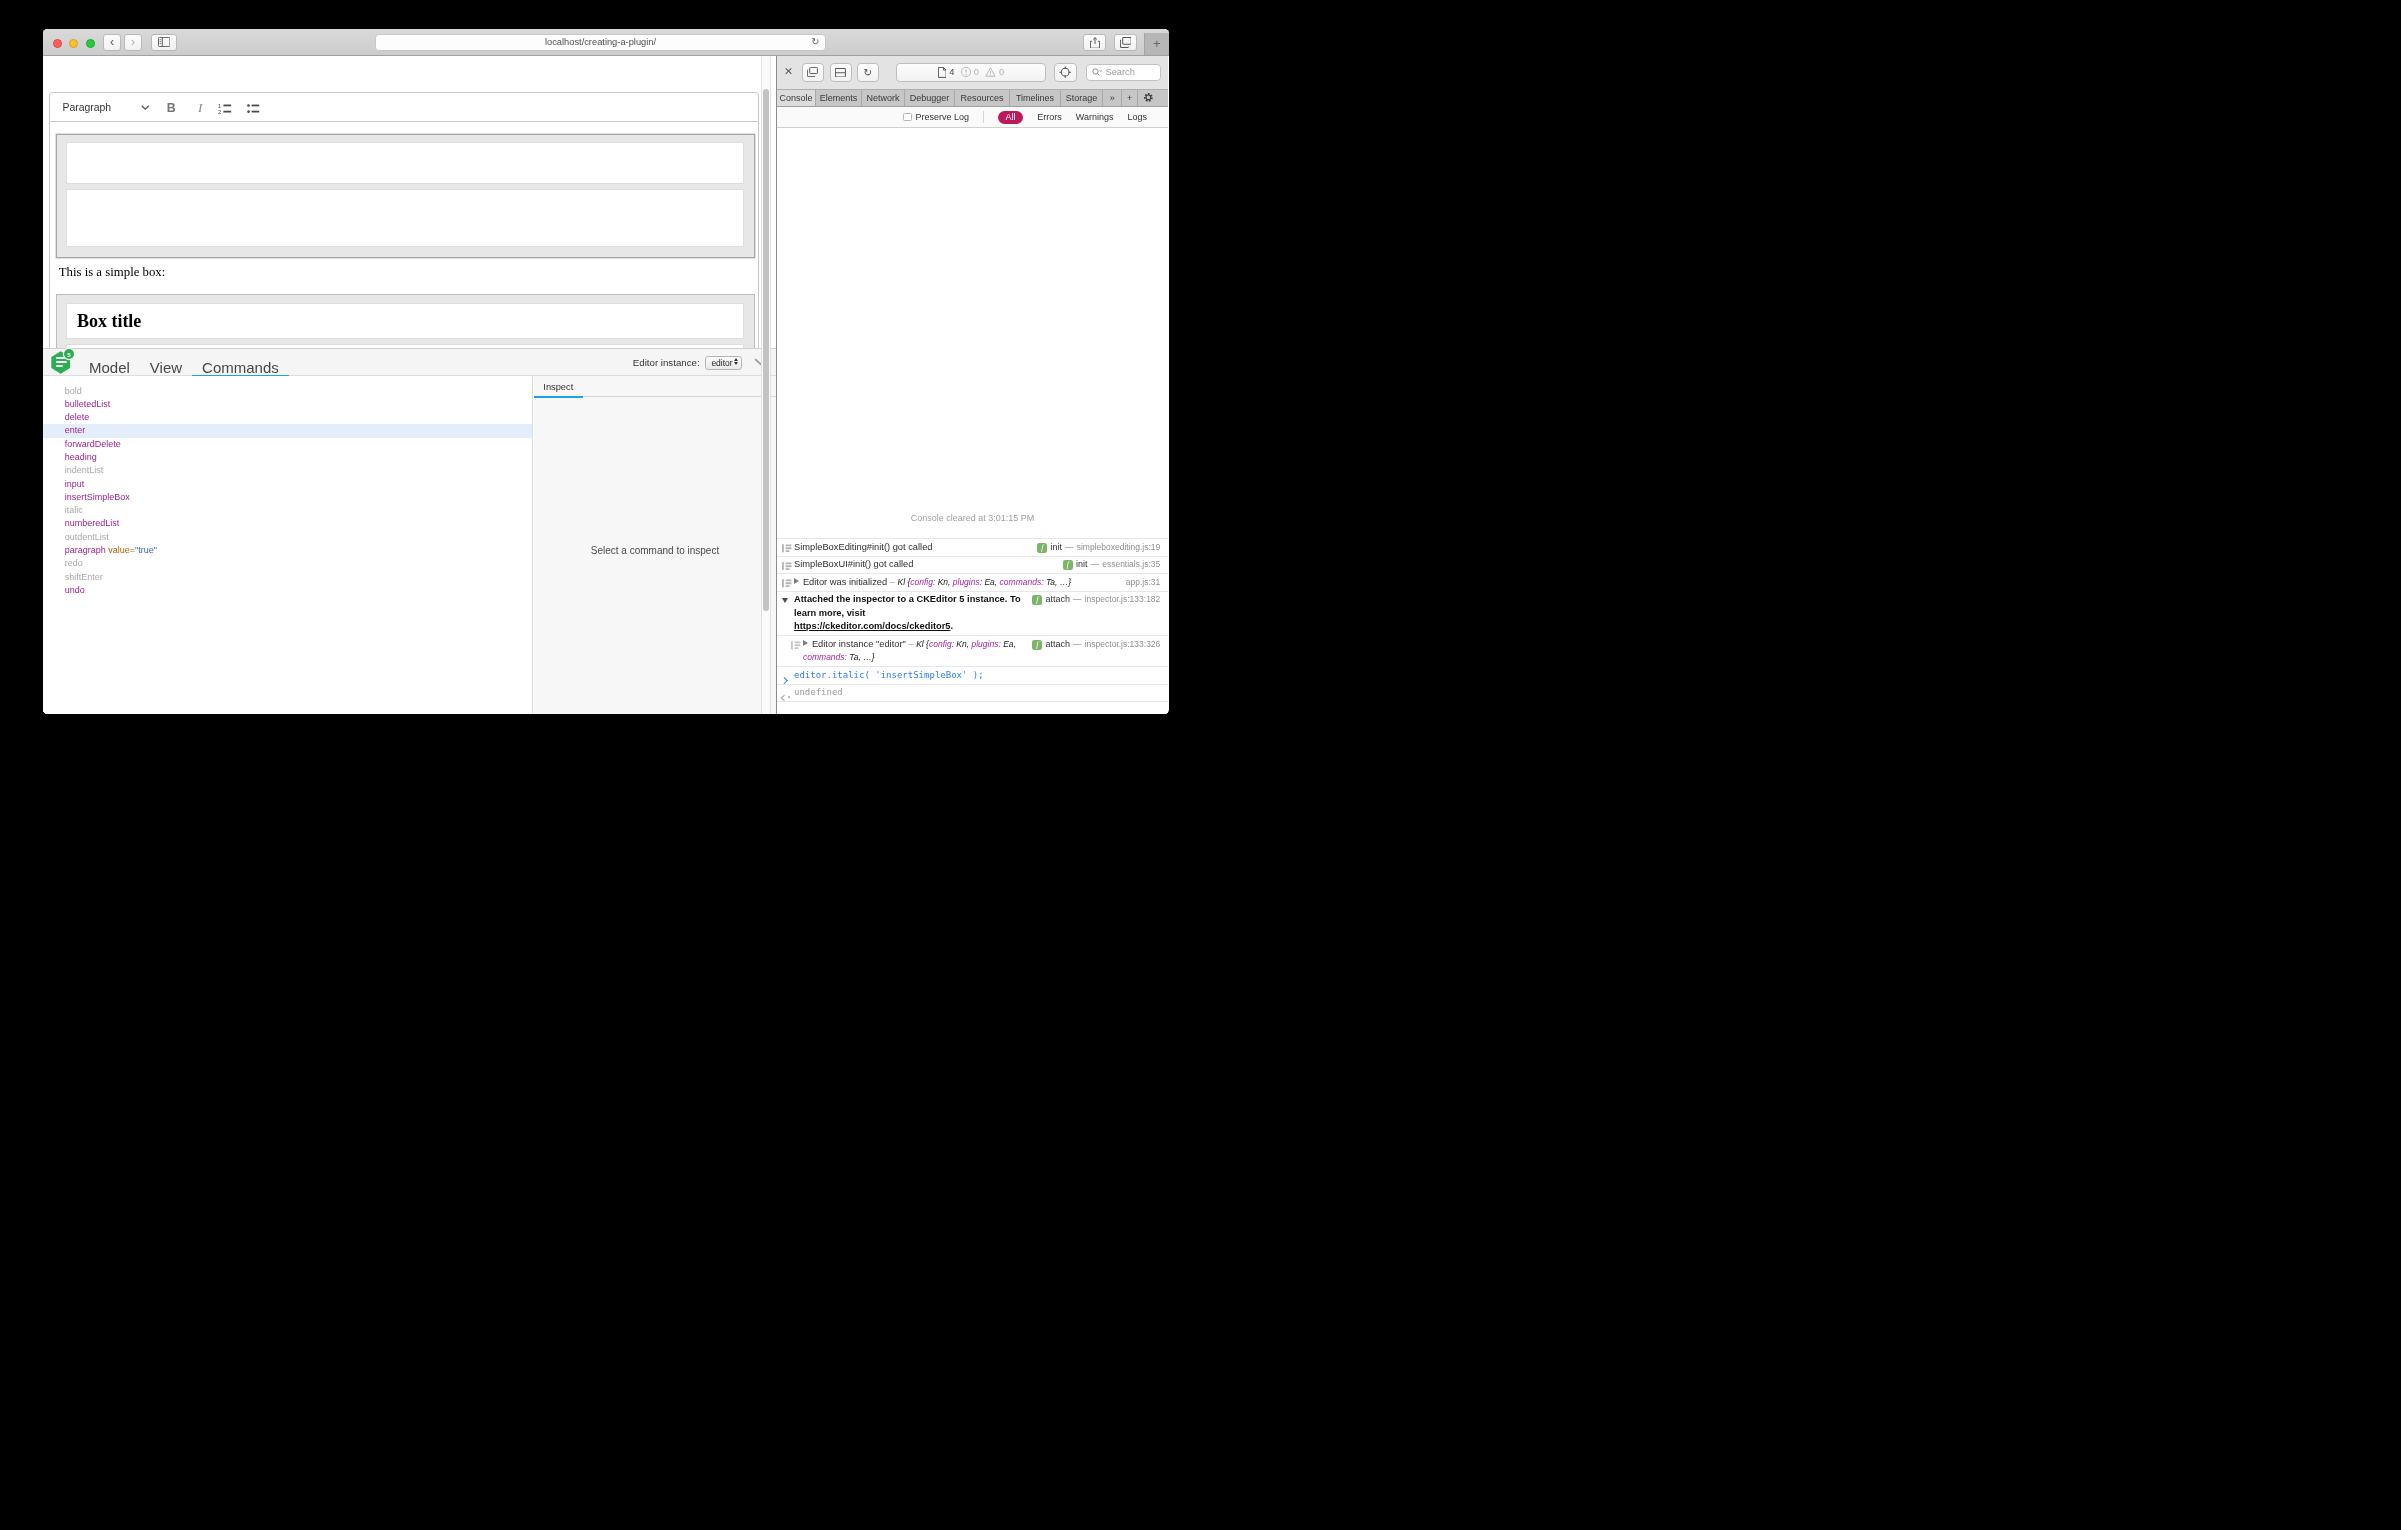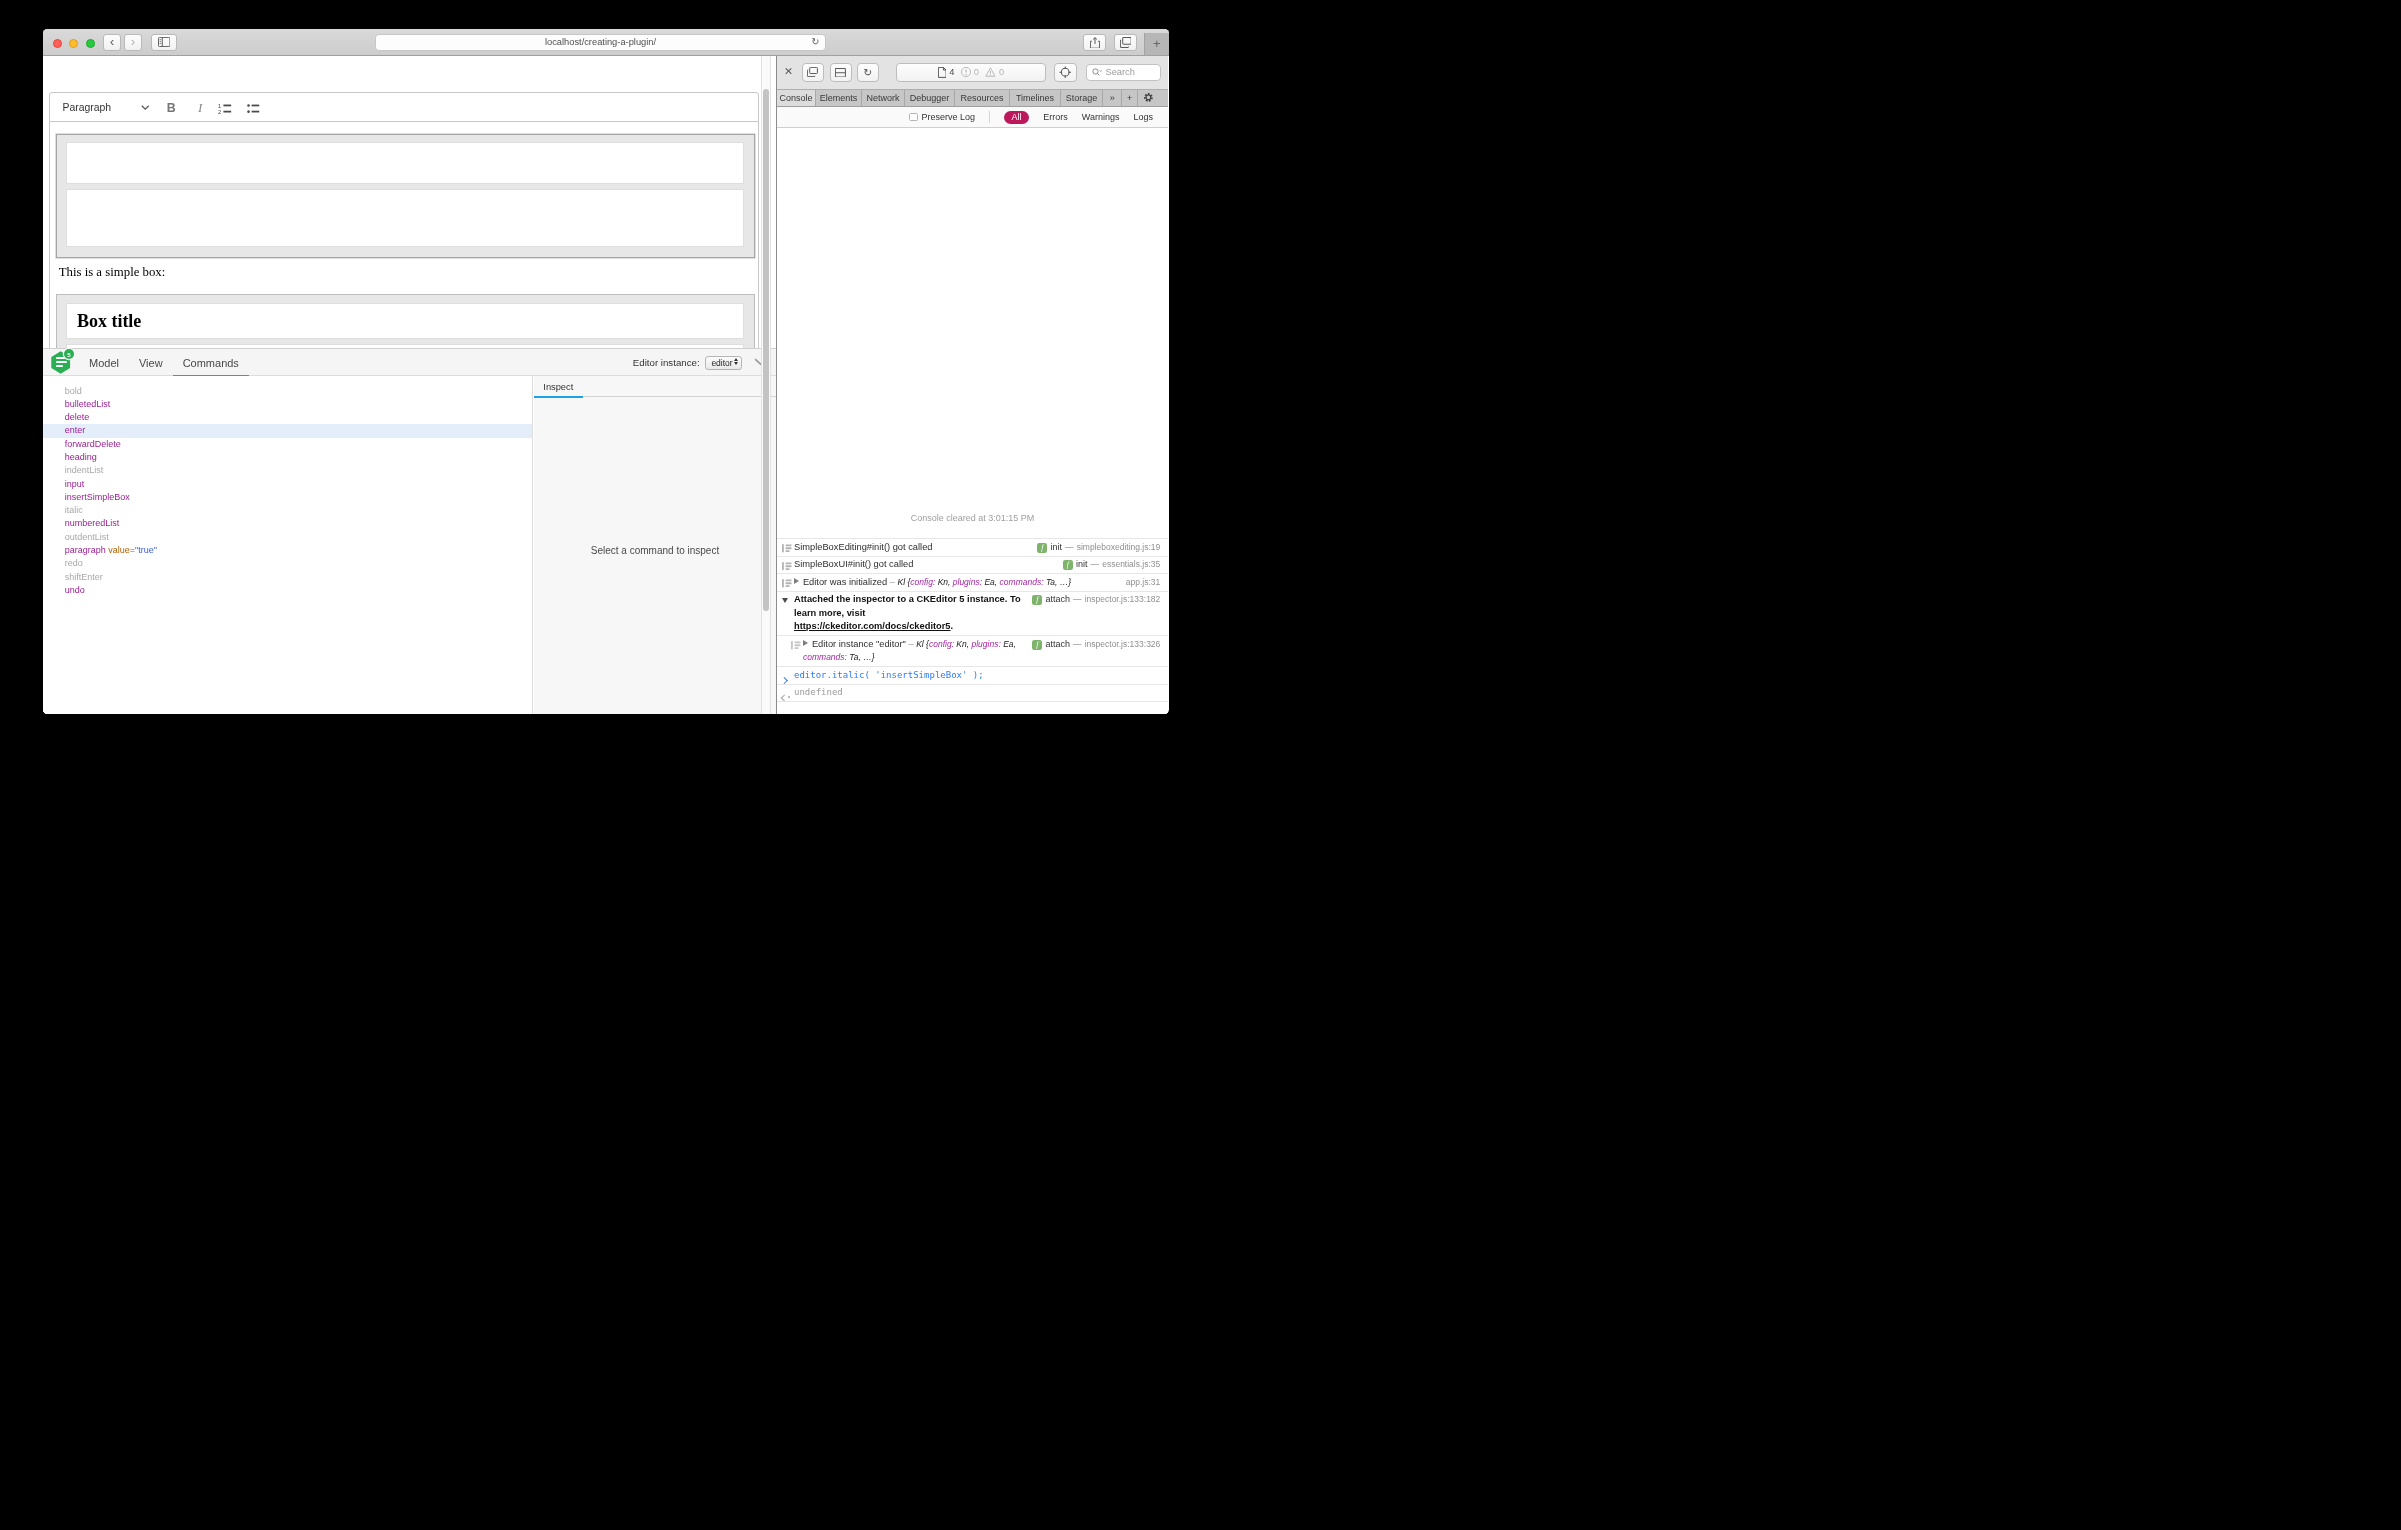--- a/index.html
+++ b/index.html
@@ -62,22 +62,22 @@
   .ck-head{position:absolute;left:0;top:0;width:100%;height:27px;background:#f5f5f5;
     border-bottom:0.8px solid #dcdcdc;}
   .ck-logo{position:absolute;left:7.7px;top:2.3px;width:21.7px;height:22.4px;}
   .ck-hex{position:absolute;left:0;top:0;width:20px;height:22.4px;background:#2bae54;
     clip-path:polygon(50% 0,97% 25%,97% 75%,50% 100%,3% 75%,3% 25%);}
   .ck-bar{position:absolute;left:5.4px;height:2px;border-radius:1.5px;background:#fff;}
   .ck-badge{position:absolute;right:-1.5px;top:-2.3px;width:10px;height:10px;border-radius:50%;
     background:#2bae54;box-shadow:0 0 0 1.2px #f5f5f5;color:#fff;font-size:6.2px;font-weight:bold;
     display:flex;align-items:center;justify-content:center;}
   .ptabs{position:absolute;left:36px;top:0;height:27px;display:flex;}
-  .ptab{position:relative;height:27px;display:flex;align-items:center;padding:0 10px;
-    font-size:11px;color:#484848;}
+  .ptab{position:relative;height:27px;display:flex;align-items:flex-end;padding:0 10px;
+    font-size:15px;color:#484848;}
   .ptab.active::after{content:"";position:absolute;left:0;right:0;bottom:-0.8px;height:2.3px;background:#1ba3e6;}
   .inst{position:absolute;right:34px;top:0;height:27px;display:flex;align-items:center;gap:5.4px;}
   .inst-label{font-size:9.7px;color:#333;}
   .msel{position:relative;width:37px;height:14px;background:linear-gradient(#fcfcfc,#e9e9e9);
     border:0.8px solid #b5b5b5;border-radius:3.1px;font-size:8.5px;color:#222;
     display:flex;align-items:center;padding-left:5.4px;}
   .msel .arr{position:absolute;right:3.1px;top:1.5px;display:flex;flex-direction:column;gap:0.8px;}
   .msel .arr i{width:0;height:0;border-left:2.3px solid transparent;border-right:2.3px solid transparent;}
   .msel .arr .up{border-bottom:3.1px solid #333;}
   .msel .arr .dn{border-top:3.1px solid #333;}
@@ -118,21 +118,21 @@
   .dt-search{position:absolute;left:309px;top:7.7px;width:75px;height:17px;background:#fff;
     border:0.8px solid #c2c2c2;border-radius:3.9px;display:flex;align-items:center;gap:3.1px;padding:0 5.4px;}
   .dt-search .ph{font-size:9.3px;color:#9d9d9d;}
   .dt-tabs{position:absolute;left:0;top:32.5px;right:0;height:18px;background:#c6c6c6;
     border-top:0.8px solid #aeaeae;border-bottom:0.8px solid #9f9f9f;display:flex;}
   .dtab{height:100%;display:flex;align-items:center;justify-content:center;
     font-size:9px;color:#383838;border-right:0.8px solid #a8a8a8;background:#c6c6c6;}
   .dtab.active{background:#dcdcdc;}
   .dt-filter{position:absolute;left:0;top:51px;right:0;height:21px;background:#fafafa;
     border-bottom:0.8px solid #d0d0d0;display:flex;align-items:center;justify-content:flex-end;
-    gap:14px;padding-right:15px;font-size:9px;color:#333;}
+    gap:14px;padding-right:21px;font-size:9px;color:#333;}
   .chkwrap{display:flex;align-items:center;gap:3.9px;}
   .chk{width:8.5px;height:8.5px;background:#fff;border:0.8px solid #b5b5b5;border-radius:1.5px;}
   .fdiv{width:0.8px;height:11.6px;background:#d5d5d5;}
   .pill{background:#be185d;color:#fff;border-radius:7px;padding:1.5px 7.7px;}
 
   .console{position:absolute;left:0;top:72px;right:0;bottom:0;background:#fff;overflow:hidden;}
   .cleared{position:absolute;left:0;right:0;top:385px;text-align:center;font-size:9px;color:#9e9e9e;}
   .clog{position:absolute;left:0;right:0;bottom:0;}
   .crow{position:relative;display:flex;border-top:0.8px solid #e7e7e7;
     padding:1.5px 7.7px 1.5px 17px;font-size:9.3px;color:#2e2e2e;line-height:13.5px;}

